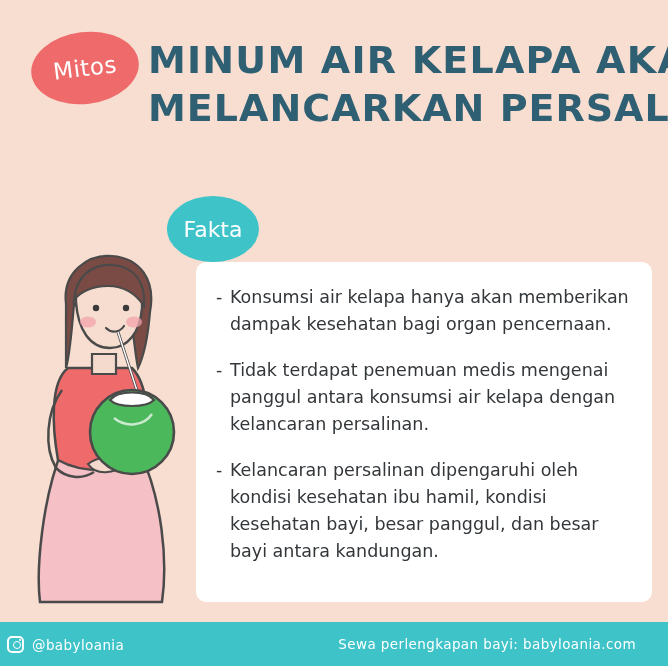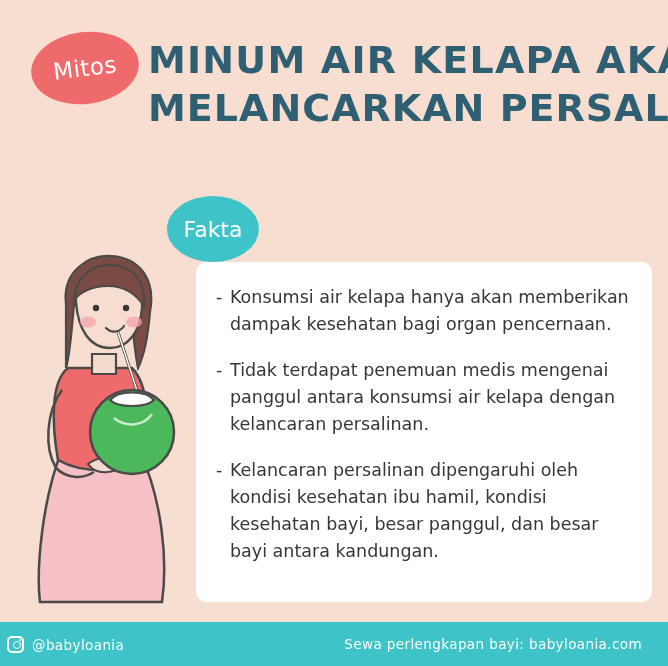--- a/index.html
+++ b/index.html
@@ -151,21 +151,21 @@
     border-radius: 50%;
   }
   #footer-handle {
     color: #ffffff;
     font-size: 13.5px;
     font-family: "DejaVu Sans", sans-serif;
     letter-spacing: 0.4px;
   }
   #footer-right {
     position: absolute;
-    right: 26px;
+    right: 32px;
     color: #ffffff;
     font-size: 13.5px;
     font-family: "DejaVu Sans", sans-serif;
     letter-spacing: 0.4px;
   }
 </style>
 </head>
 <body>
 
 <div id="card">

